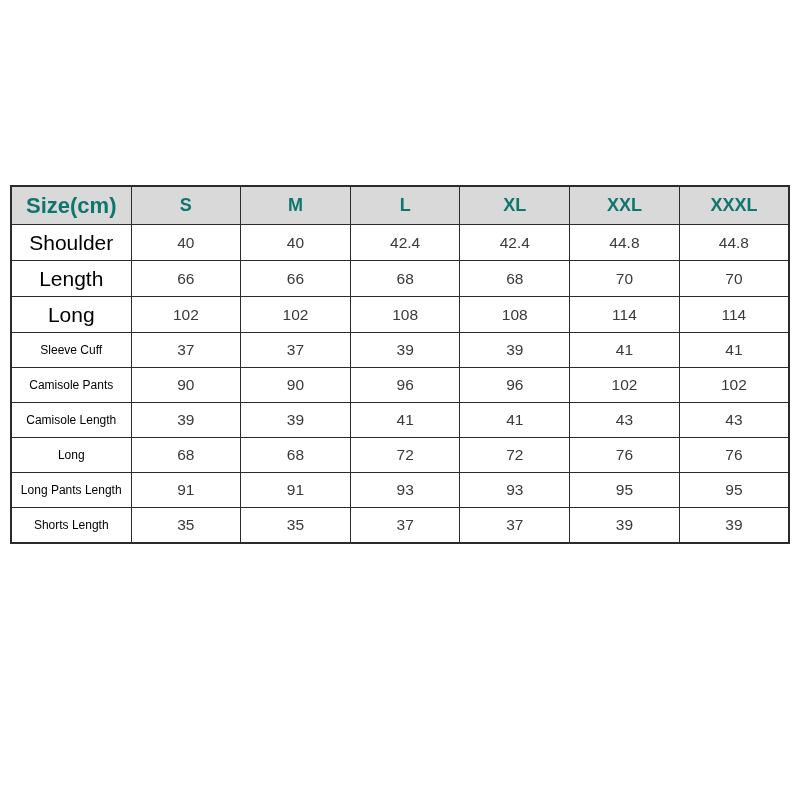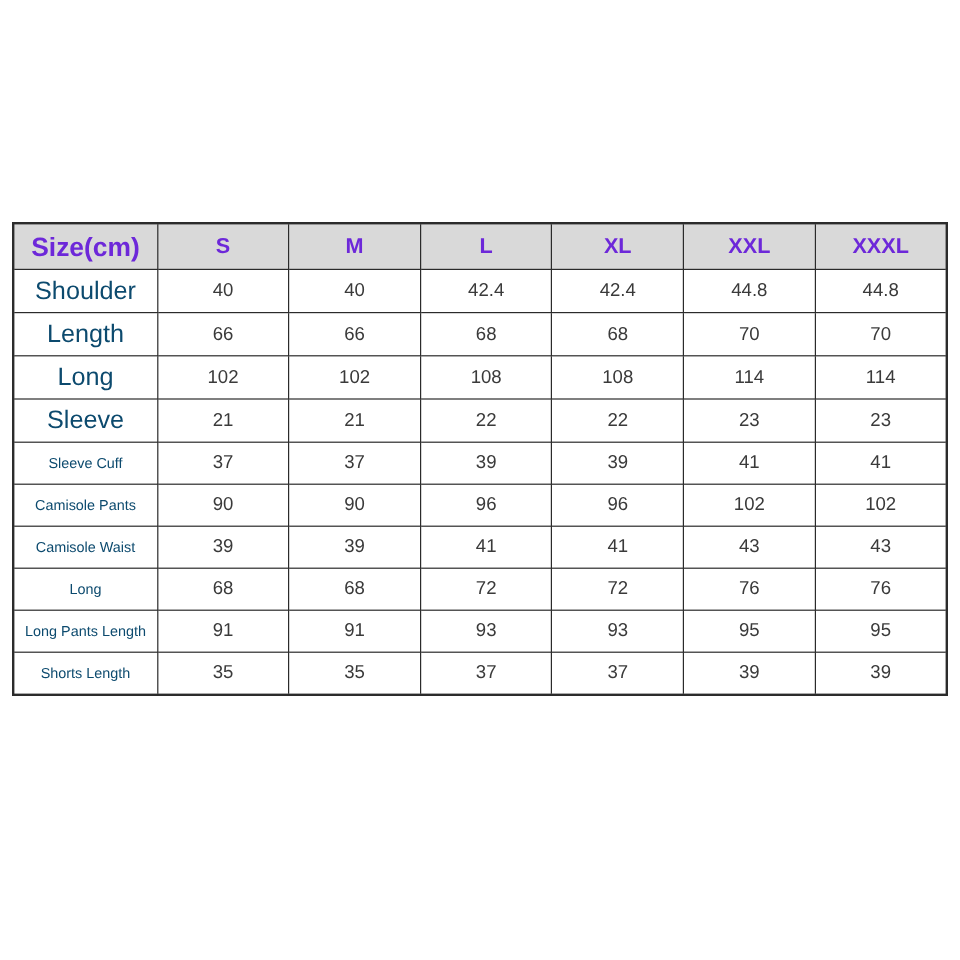--- a/index.html
+++ b/index.html
@@ -31,29 +31,29 @@
     border: 1.5px solid #2b2b2b;
     text-align: center;
     vertical-align: middle;
     padding: 0;
     overflow: visible;
   }
   thead th {
     background: #d9d9d9;
     font-weight: bold;
     font-size: 18px;
-    color: #6d28d9;
+    color: #0f766e;
     height: 37px;
   }
   thead th.corner {
     font-size: 22px;
     letter-spacing: 0px;
   }
   td.row-label {
-    color: #0c4a6e;
+    color: #000000;
     white-space: nowrap;
     background: #ffffff;
   }
   tr.large { height: 36px; }
   tr.small { height: 35px; }
   tr.large td.row-label { font-size: 21px; }
   tr.small td.row-label { font-size: 12px; }
   td.value {
     font-size: 15.5px;
     color: #3a3a3a;
@@ -108,49 +108,40 @@
         </tr>
         <tr class="large">
           <td class="row-label">Long</td>
           <td class="value">102</td>
           <td class="value">102</td>
           <td class="value">108</td>
           <td class="value">108</td>
           <td class="value">114</td>
           <td class="value">114</td>
         </tr>
-        <tr class="large">
-          <td class="row-label">Sleeve</td>
-          <td class="value">21</td>
-          <td class="value">21</td>
-          <td class="value">22</td>
-          <td class="value">22</td>
-          <td class="value">23</td>
-          <td class="value">23</td>
-        </tr>
         <tr class="small">
           <td class="row-label">Sleeve Cuff</td>
           <td class="value">37</td>
           <td class="value">37</td>
           <td class="value">39</td>
           <td class="value">39</td>
           <td class="value">41</td>
           <td class="value">41</td>
         </tr>
         <tr class="small">
           <td class="row-label">Camisole Pants</td>
           <td class="value">90</td>
           <td class="value">90</td>
           <td class="value">96</td>
           <td class="value">96</td>
           <td class="value">102</td>
           <td class="value">102</td>
         </tr>
         <tr class="small">
-          <td class="row-label">Camisole Waist</td>
+          <td class="row-label">Camisole Length</td>
           <td class="value">39</td>
           <td class="value">39</td>
           <td class="value">41</td>
           <td class="value">41</td>
           <td class="value">43</td>
           <td class="value">43</td>
         </tr>
         <tr class="small">
           <td class="row-label">Long</td>
           <td class="value">68</td>

